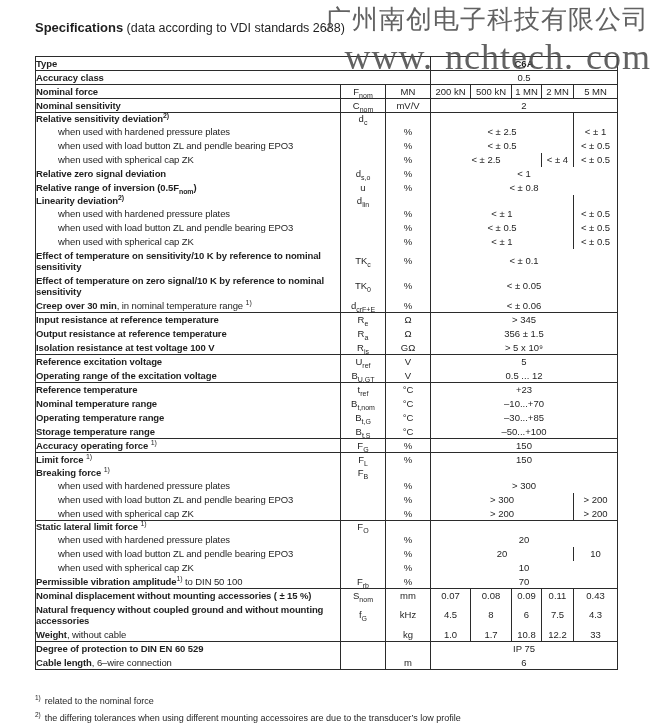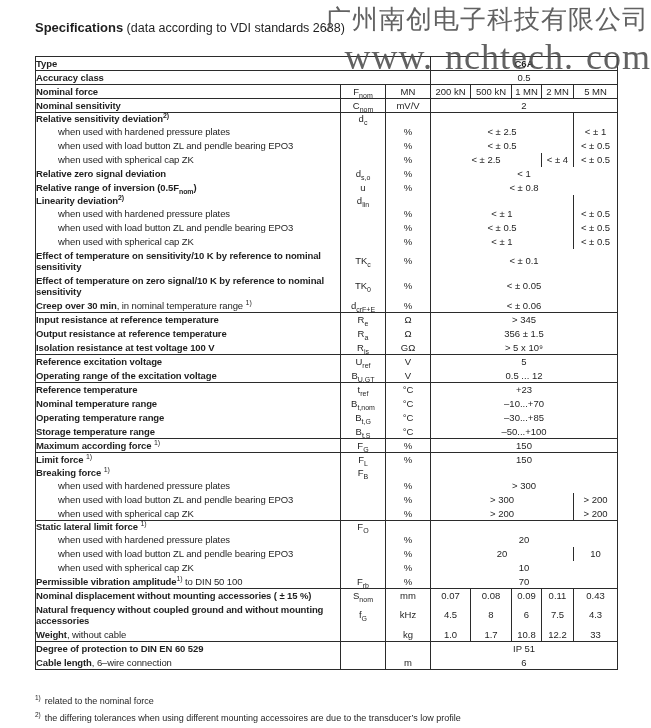--- a/index.html
+++ b/index.html
@@ -247,21 +247,21 @@
             <td class="c-unit">°C</td>
             <td class="c-val" colspan="5">–30...+85</td>
           </tr>
           <tr class="sz-s sep">
             <td class="c-label" colspan="1"><span class="b">Storage temperature range</span></td>
             <td class="c-sym"><span>B</span><sub>t,S</sub></td>
             <td class="c-unit">°C</td>
             <td class="c-val" colspan="5">–50...+100</td>
           </tr>
           <tr class="sz-s sep">
-            <td class="c-label" colspan="1"><span class="b">Maximum according force </span><sup>1)</sup></td>
+            <td class="c-label" colspan="1"><span class="b">Accuracy operating force </span><sup>1)</sup></td>
             <td class="c-sym"><span>F</span><sub>G</sub></td>
             <td class="c-unit">%</td>
             <td class="c-val" colspan="5">150</td>
           </tr>
           <tr class="sz-s">
             <td class="c-label" colspan="1"><span class="b">Limit force </span><sup>1)</sup></td>
             <td class="c-sym"><span>F</span><sub>L</sub></td>
             <td class="c-unit">%</td>
             <td class="c-val" colspan="5">150</td>
           </tr>
@@ -349,21 +349,21 @@
             <td class="c-val" colspan="1">1.0</td>
             <td class="c-val" colspan="1">1.7</td>
             <td class="c-val" colspan="1">10.8</td>
             <td class="c-val" colspan="1">12.2</td>
             <td class="c-val" colspan="1">33</td>
           </tr>
           <tr class="sz-s">
             <td class="c-label" colspan="1"><span class="b">Degree of protection to DIN EN 60 529</span></td>
             <td class="c-sym"></td>
             <td class="c-unit"></td>
-            <td class="c-val" colspan="5">IP 51</td>
+            <td class="c-val" colspan="5">IP 75</td>
           </tr>
           <tr class="sz-s">
             <td class="c-label" colspan="1"><span class="b">Cable length</span><span>, 6–wire connection</span></td>
             <td class="c-sym"></td>
             <td class="c-unit">m</td>
             <td class="c-val" colspan="5">6</td>
           </tr>
         </tbody>
     </table>
   </div>

